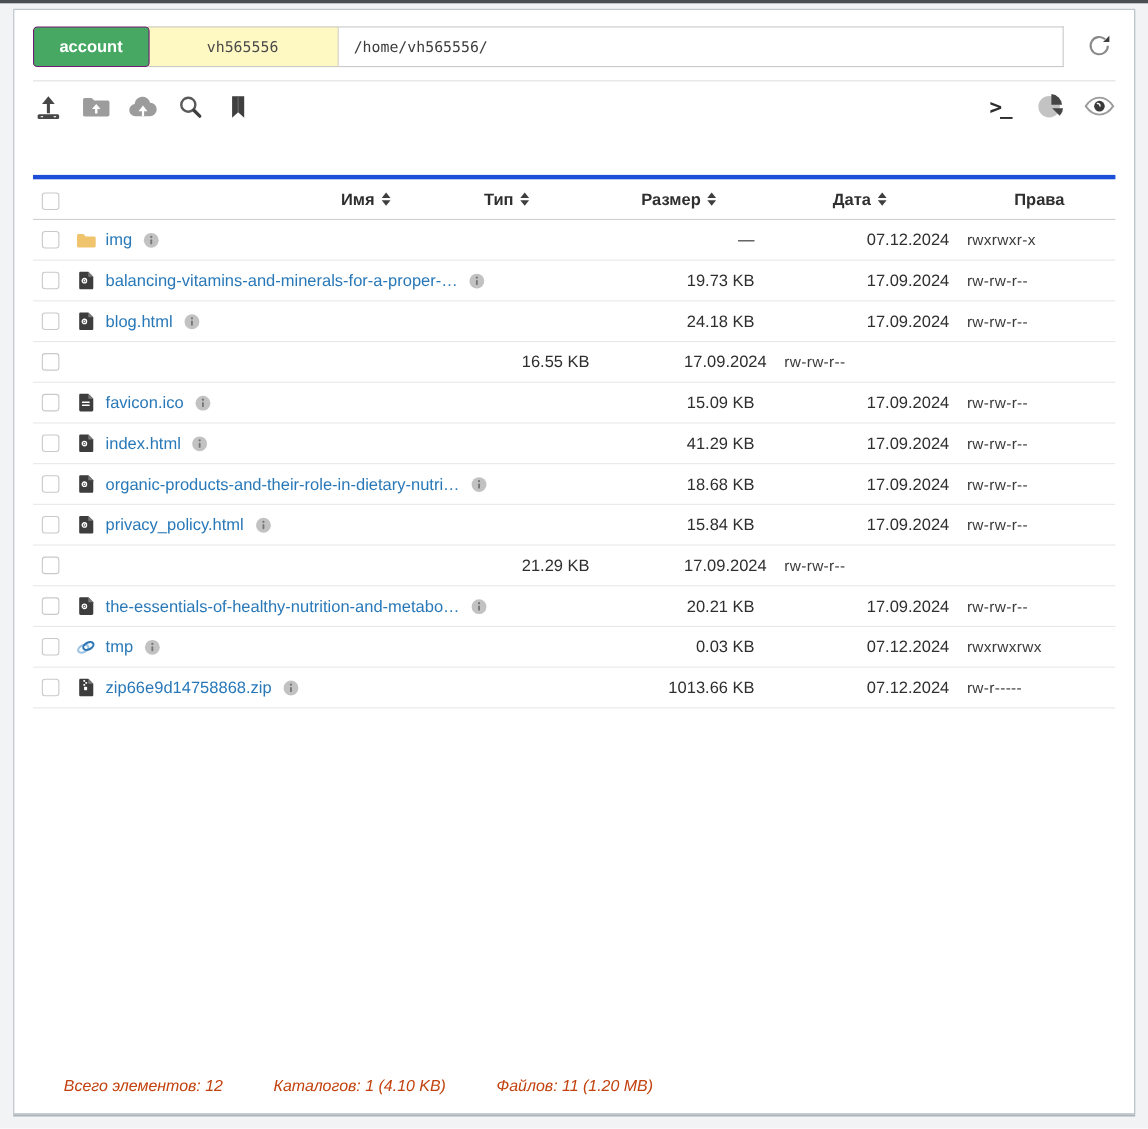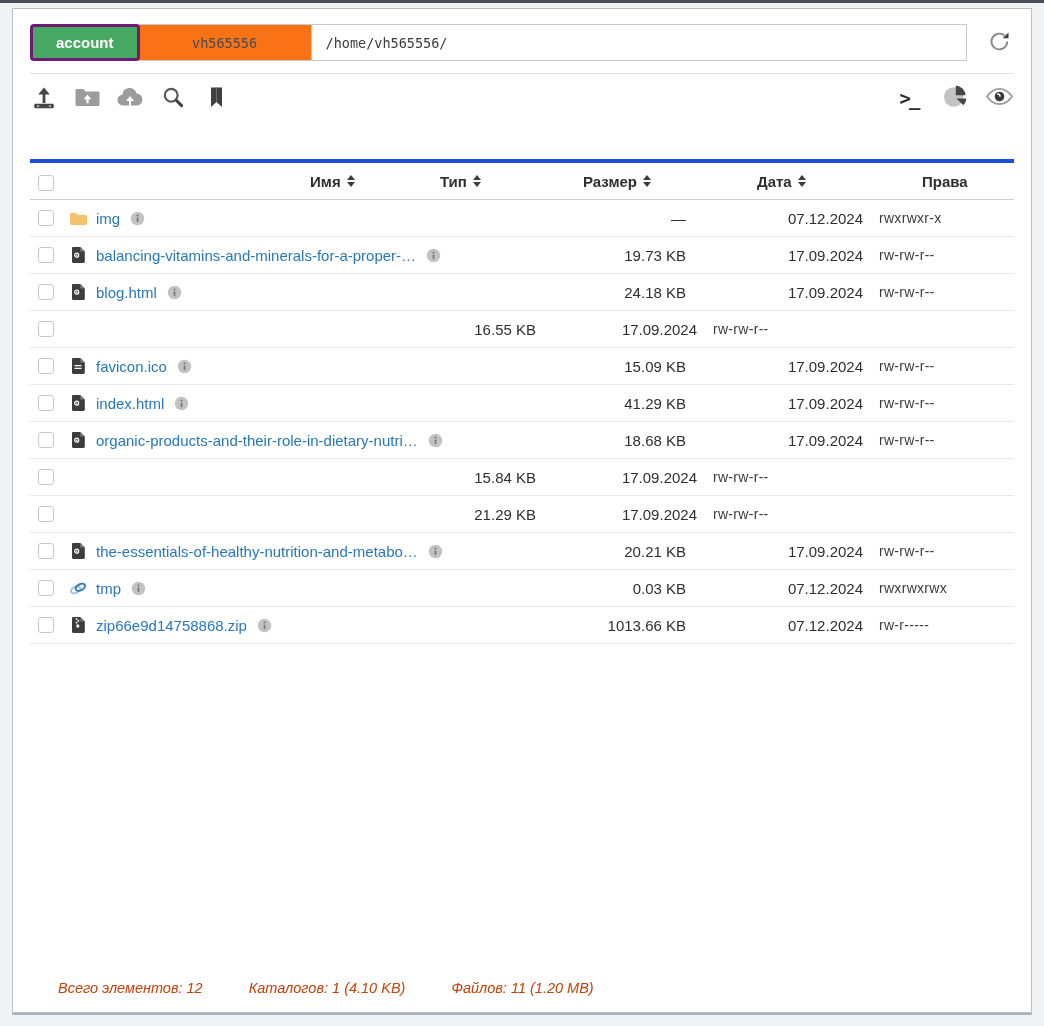--- a/index.html
+++ b/index.html
@@ -16,27 +16,27 @@
     position:absolute; left:12px; top:8px; width:1020px; height:1005px;
     background:#fff; border:1px solid #b7c1c8;
     box-shadow:0 2px 0 #aab4ba;
     display:flex; flex-direction:column;
   }
 
   
   .topbar { display:flex; align-items:center; padding:15px 16px 12px 17px; }
   .input-group { display:flex; flex:1; height:37px; }
   .account-btn {
-    background:#46a862; border:3px solid #701a75; color:#fff;
+    background:#46a862; border:1px solid #701a75; color:#fff;
     font-weight:bold; font-size:15px; padding:0 23px;
     border-radius:4px; cursor:pointer; position:relative; z-index:2; margin-right:-2px;
     font-family:"Liberation Sans",sans-serif;
   }
   .user-seg {
-    width:174px; background:#f97316; border:1px solid #c9c9c9;
+    width:174px; background:#fef9c3; border:1px solid #c9c9c9;
     display:flex; align-items:center; justify-content:center;
     font-family:"DejaVu Sans Mono","Liberation Mono",monospace;
     font-size:13.5px; color:#4a4a4a; cursor:pointer;
   }
   .path-input {
     flex:1; border:1px solid #c9c9c9; border-left:none; background:#fff;
     padding:4px 14px; font-family:"DejaVu Sans Mono","Liberation Mono",monospace;
     font-size:13.5px; color:#3c3c3c; outline:none;
   }
   .refresh-btn { background:none; border:none; cursor:pointer; margin-left:16px; width:32px; height:32px; display:flex; align-items:center; justify-content:center; }
@@ -388,20 +388,38 @@
       </span>
     </span>
     <span class="cell c-size">18.68 KB</span>
     <span class="cell c-date">17.09.2024</span>
     <span class="cell c-perms">rw-rw-r--</span>
   </div>
         <div class="trow">
     <span class="cell c-check">
             <input type="checkbox" class="cb" style="">
           </span>
+    <span class="cell c-name">
+      <span class="ficon">
+              <svg viewBox="0 0 15 18" width="15" height="18">
+                <path d="M2.2 1h7.1l4.5 4.5v10.3c0 .7-.5 1.2-1.2 1.2H2.2c-.7 0-1.2-.5-1.2-1.2V2.2C1 1.5 1.5 1 2.2 1z" fill="#3d3d3d"></path>
+                <path d="M9.3 1l4.5 4.5H9.3z" fill="#7a7a7a"></path>
+                <circle cx="5.7" cy="9.2" r="2" fill="none" stroke="#fff" stroke-width="1.2"></circle>
+                <circle cx="5.7" cy="9.2" r="0.8" fill="#fff"></circle>
+              </svg>
+            </span>
+      <a href="#" class="fname">privacy_policy.html</a>
+      <span class="info" hidden="">
+        <svg viewBox="0 0 16 16" width="15" height="15">
+                <circle cx="8" cy="8" r="7.2" fill="#c2c2c2"></circle>
+                <rect x="7.1" y="6.9" width="1.8" height="5" rx="0.9" fill="#767676"></rect>
+                <circle cx="8" cy="4.7" r="1.1" fill="#767676"></circle>
+              </svg>
+      </span>
+    </span>
     <span class="cell c-size">15.84 KB</span>
     <span class="cell c-date">17.09.2024</span>
     <span class="cell c-perms">rw-rw-r--</span>
   </div>
         <div class="trow">
     <span class="cell c-check">
             <input type="checkbox" class="cb" style="">
           </span>
     <span class="cell c-size">21.29 KB</span>
     <span class="cell c-date">17.09.2024</span>

